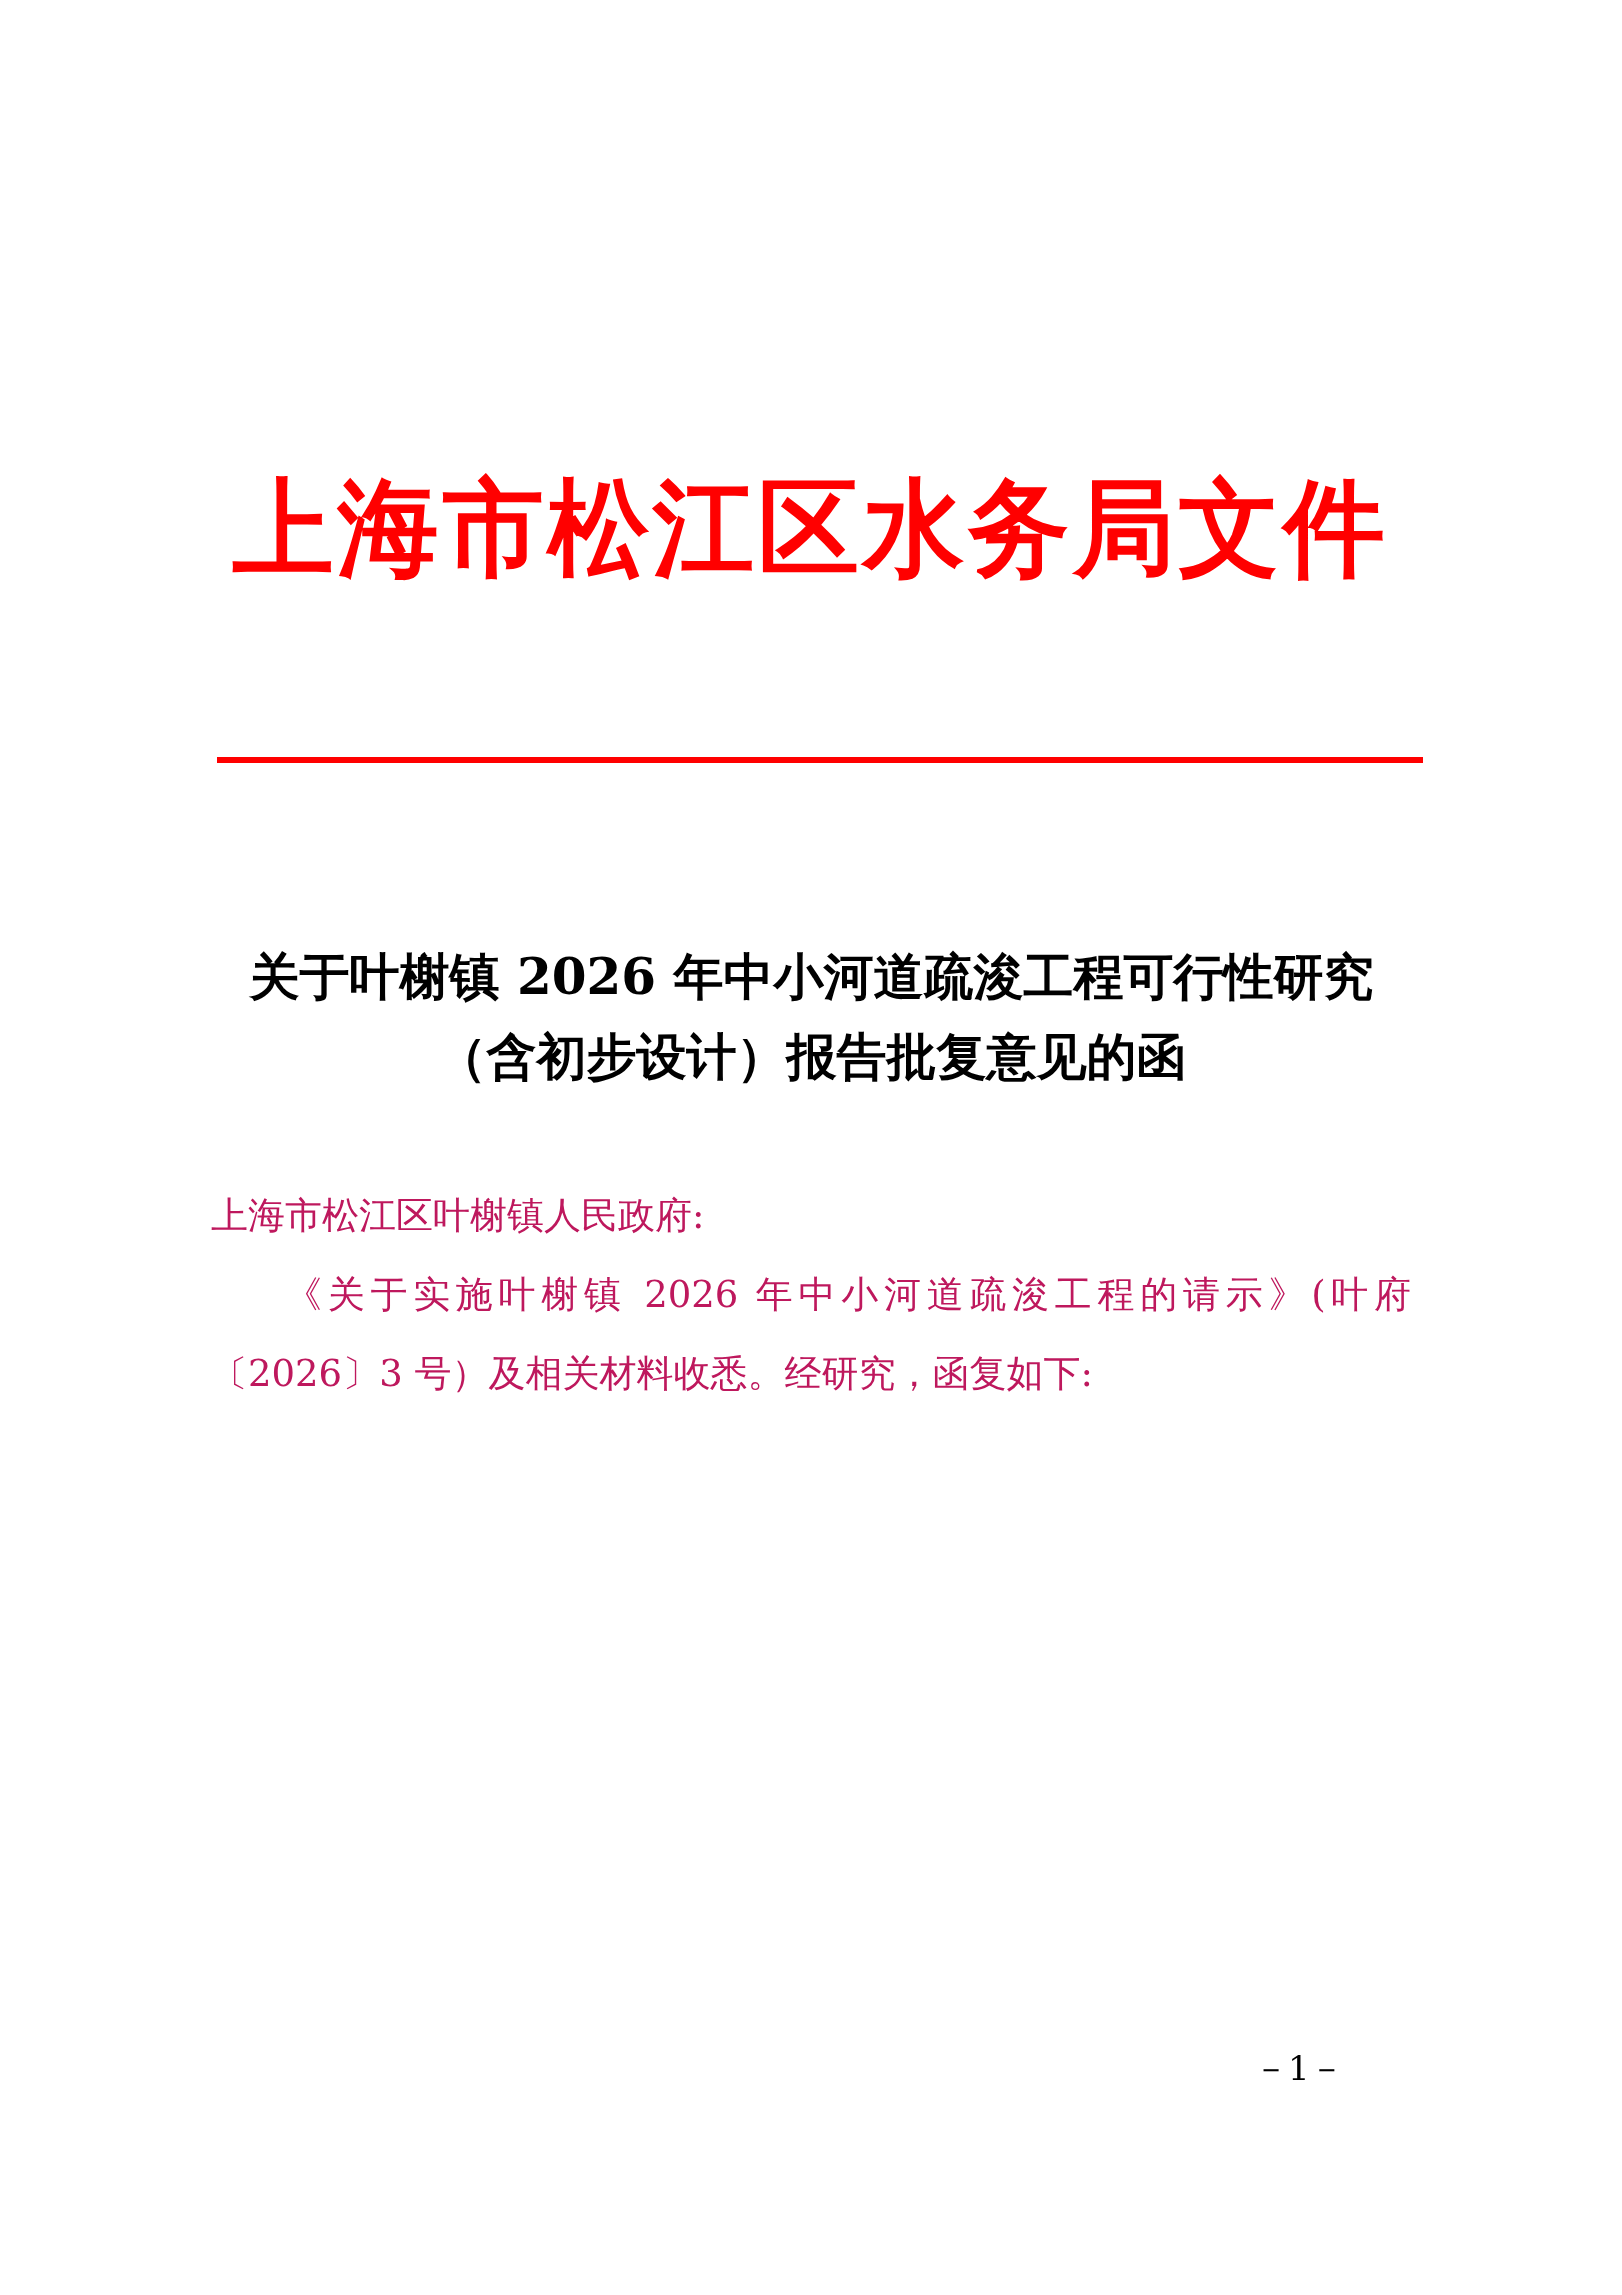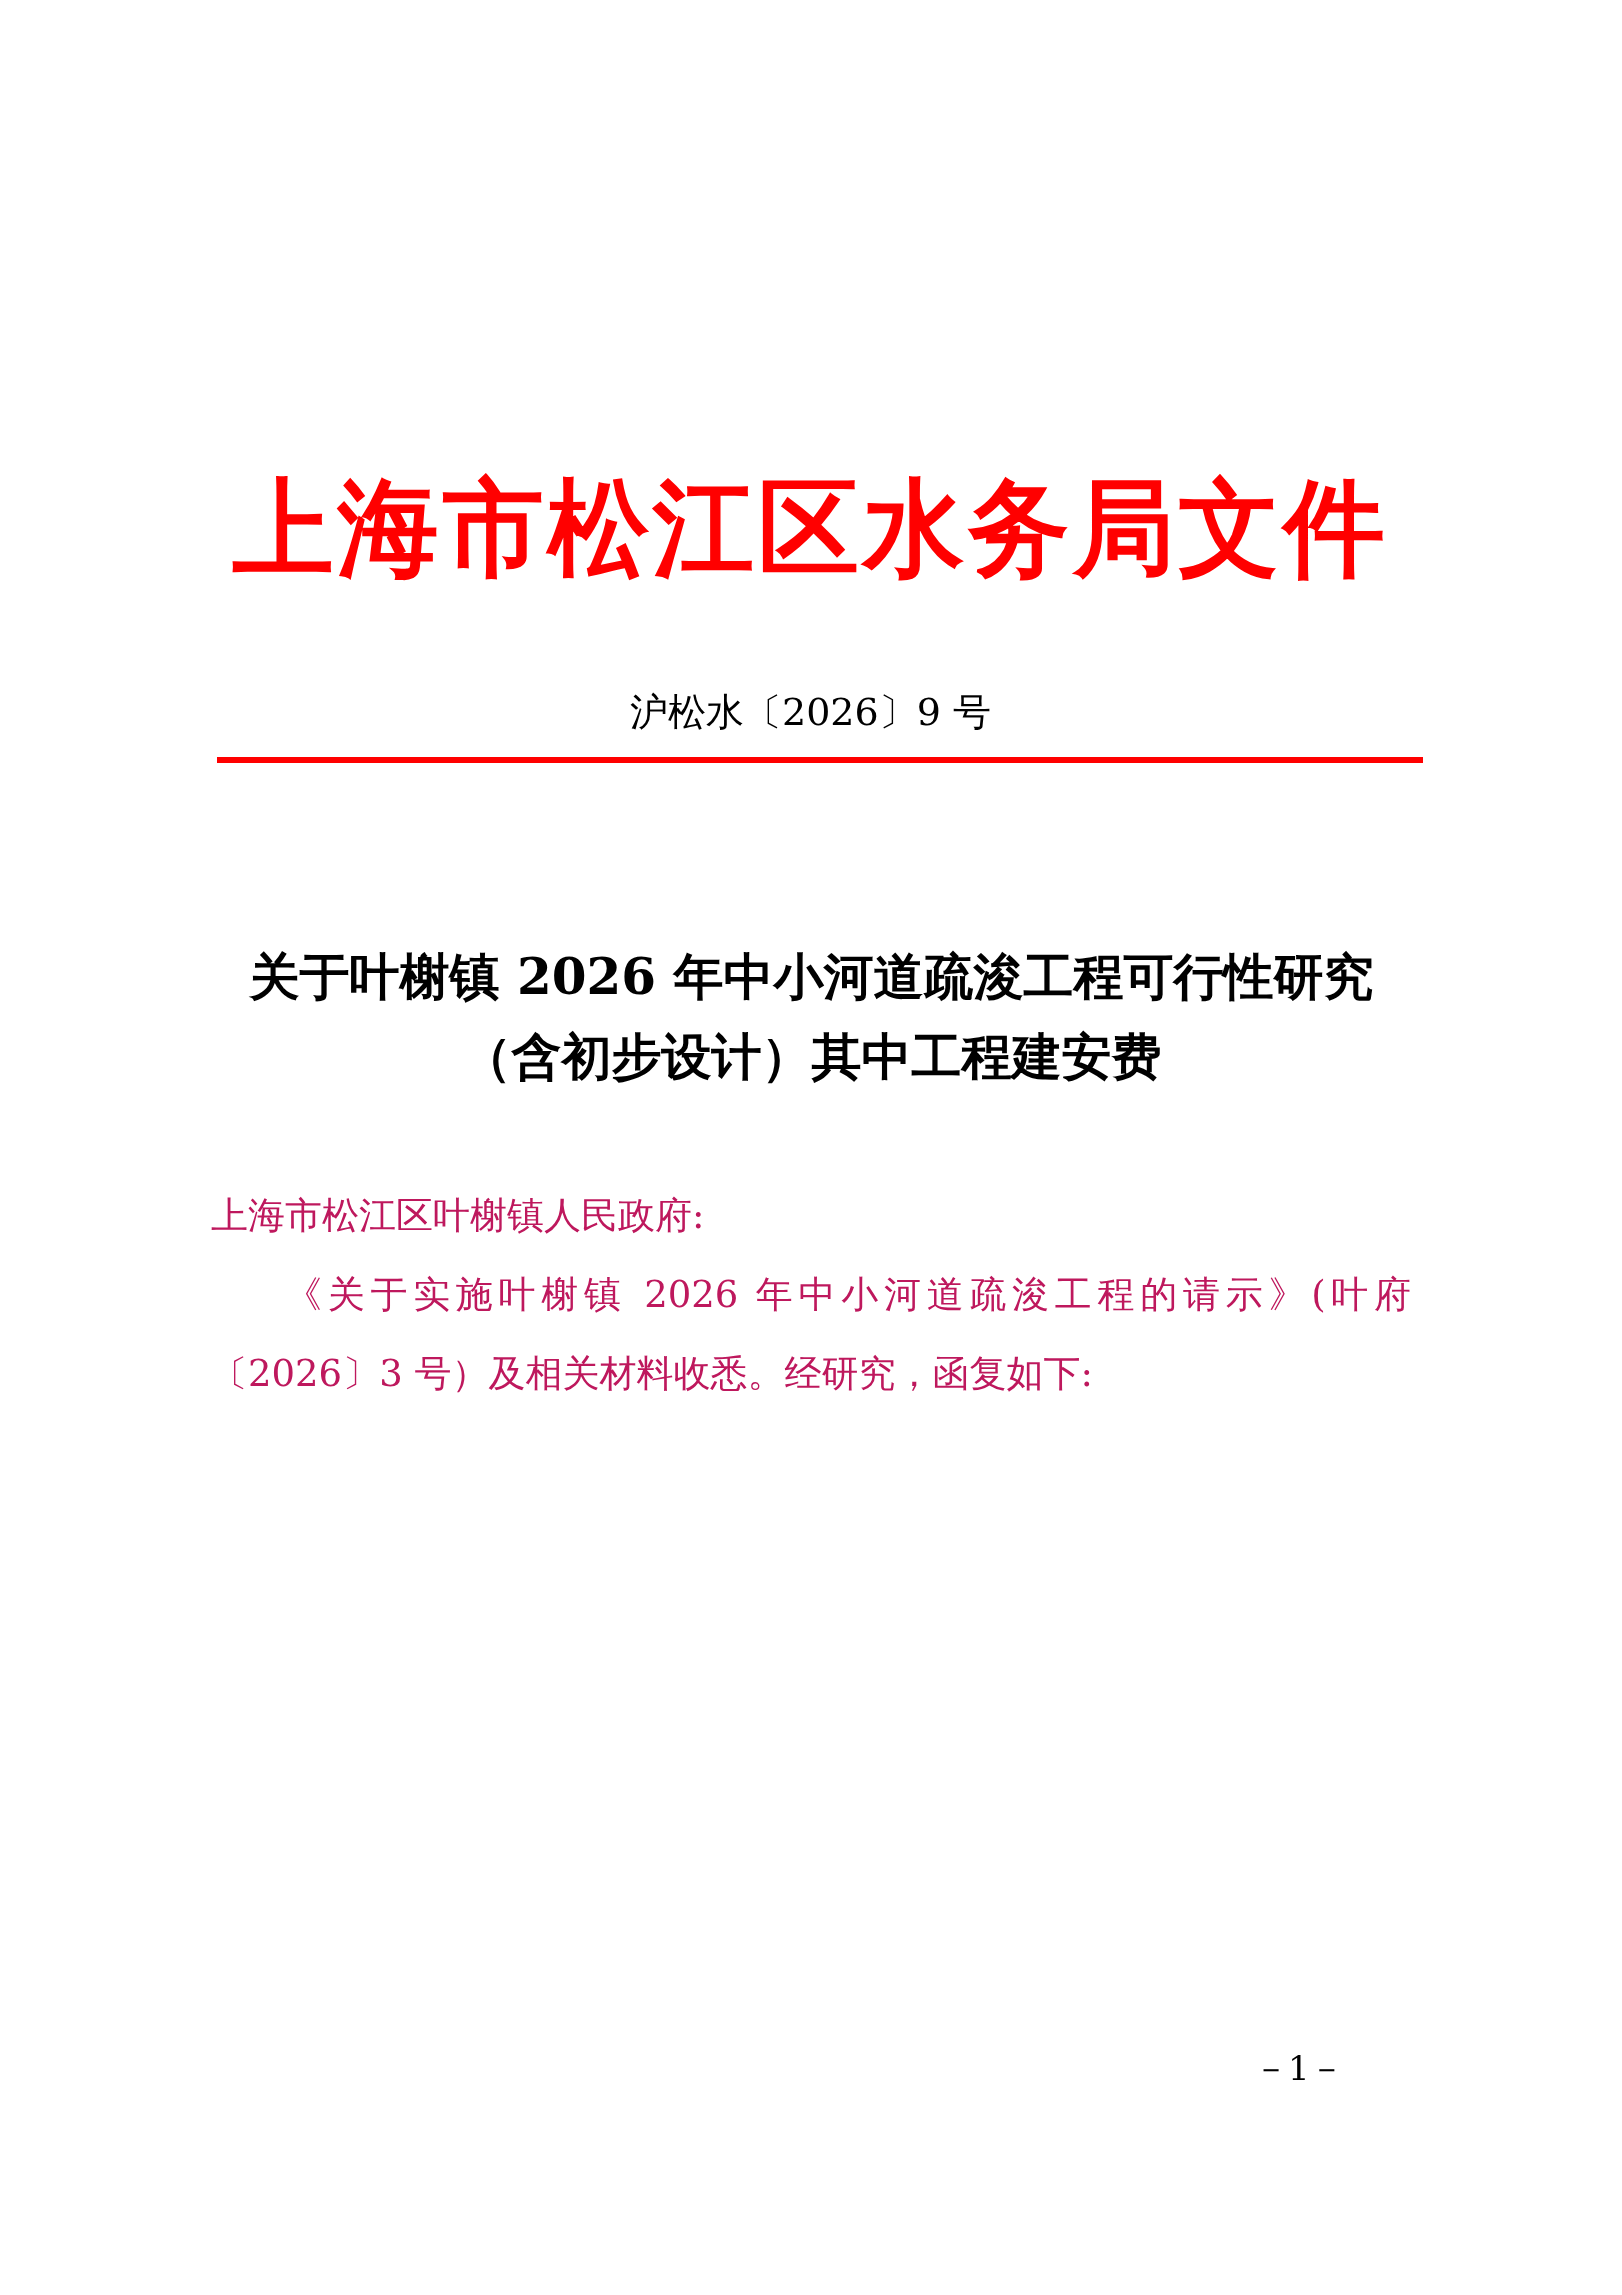--- a/index.html
+++ b/index.html
@@ -43,26 +43,25 @@
     color: #000000;
     font-family: "DejaVu Serif", "Liberation Serif", serif;
     font-size: 34px; line-height: 41px;
   }
 </style>
 </head>
 <body>
 
 <div class="page">
   <div class="issuer">上海市松江区水务局文件</div>
-  <div class="doc-number">沪松水〔2026〕9 号</div>
   <div class="red-rule"></div>
 
   <div class="title">
     <div>关于叶榭镇 2026 年中小河道疏浚工程可行性研究</div>
-    <div>（含初步设计）其中工程建安费</div>
+    <div>（含初步设计）报告批复意见的函</div>
   </div>
 
   <div class="body">
     <p>上海市松江区叶榭镇人民政府:</p>
     <p class="indent">《关于实施叶榭镇 2026 年中小河道疏浚工程的请示》(叶府〔2026〕3 号）及相关材料收悉。经研究，函复如下:</p>
   </div>
 
   <div class="page-number">－1－</div>
 </div>
 

